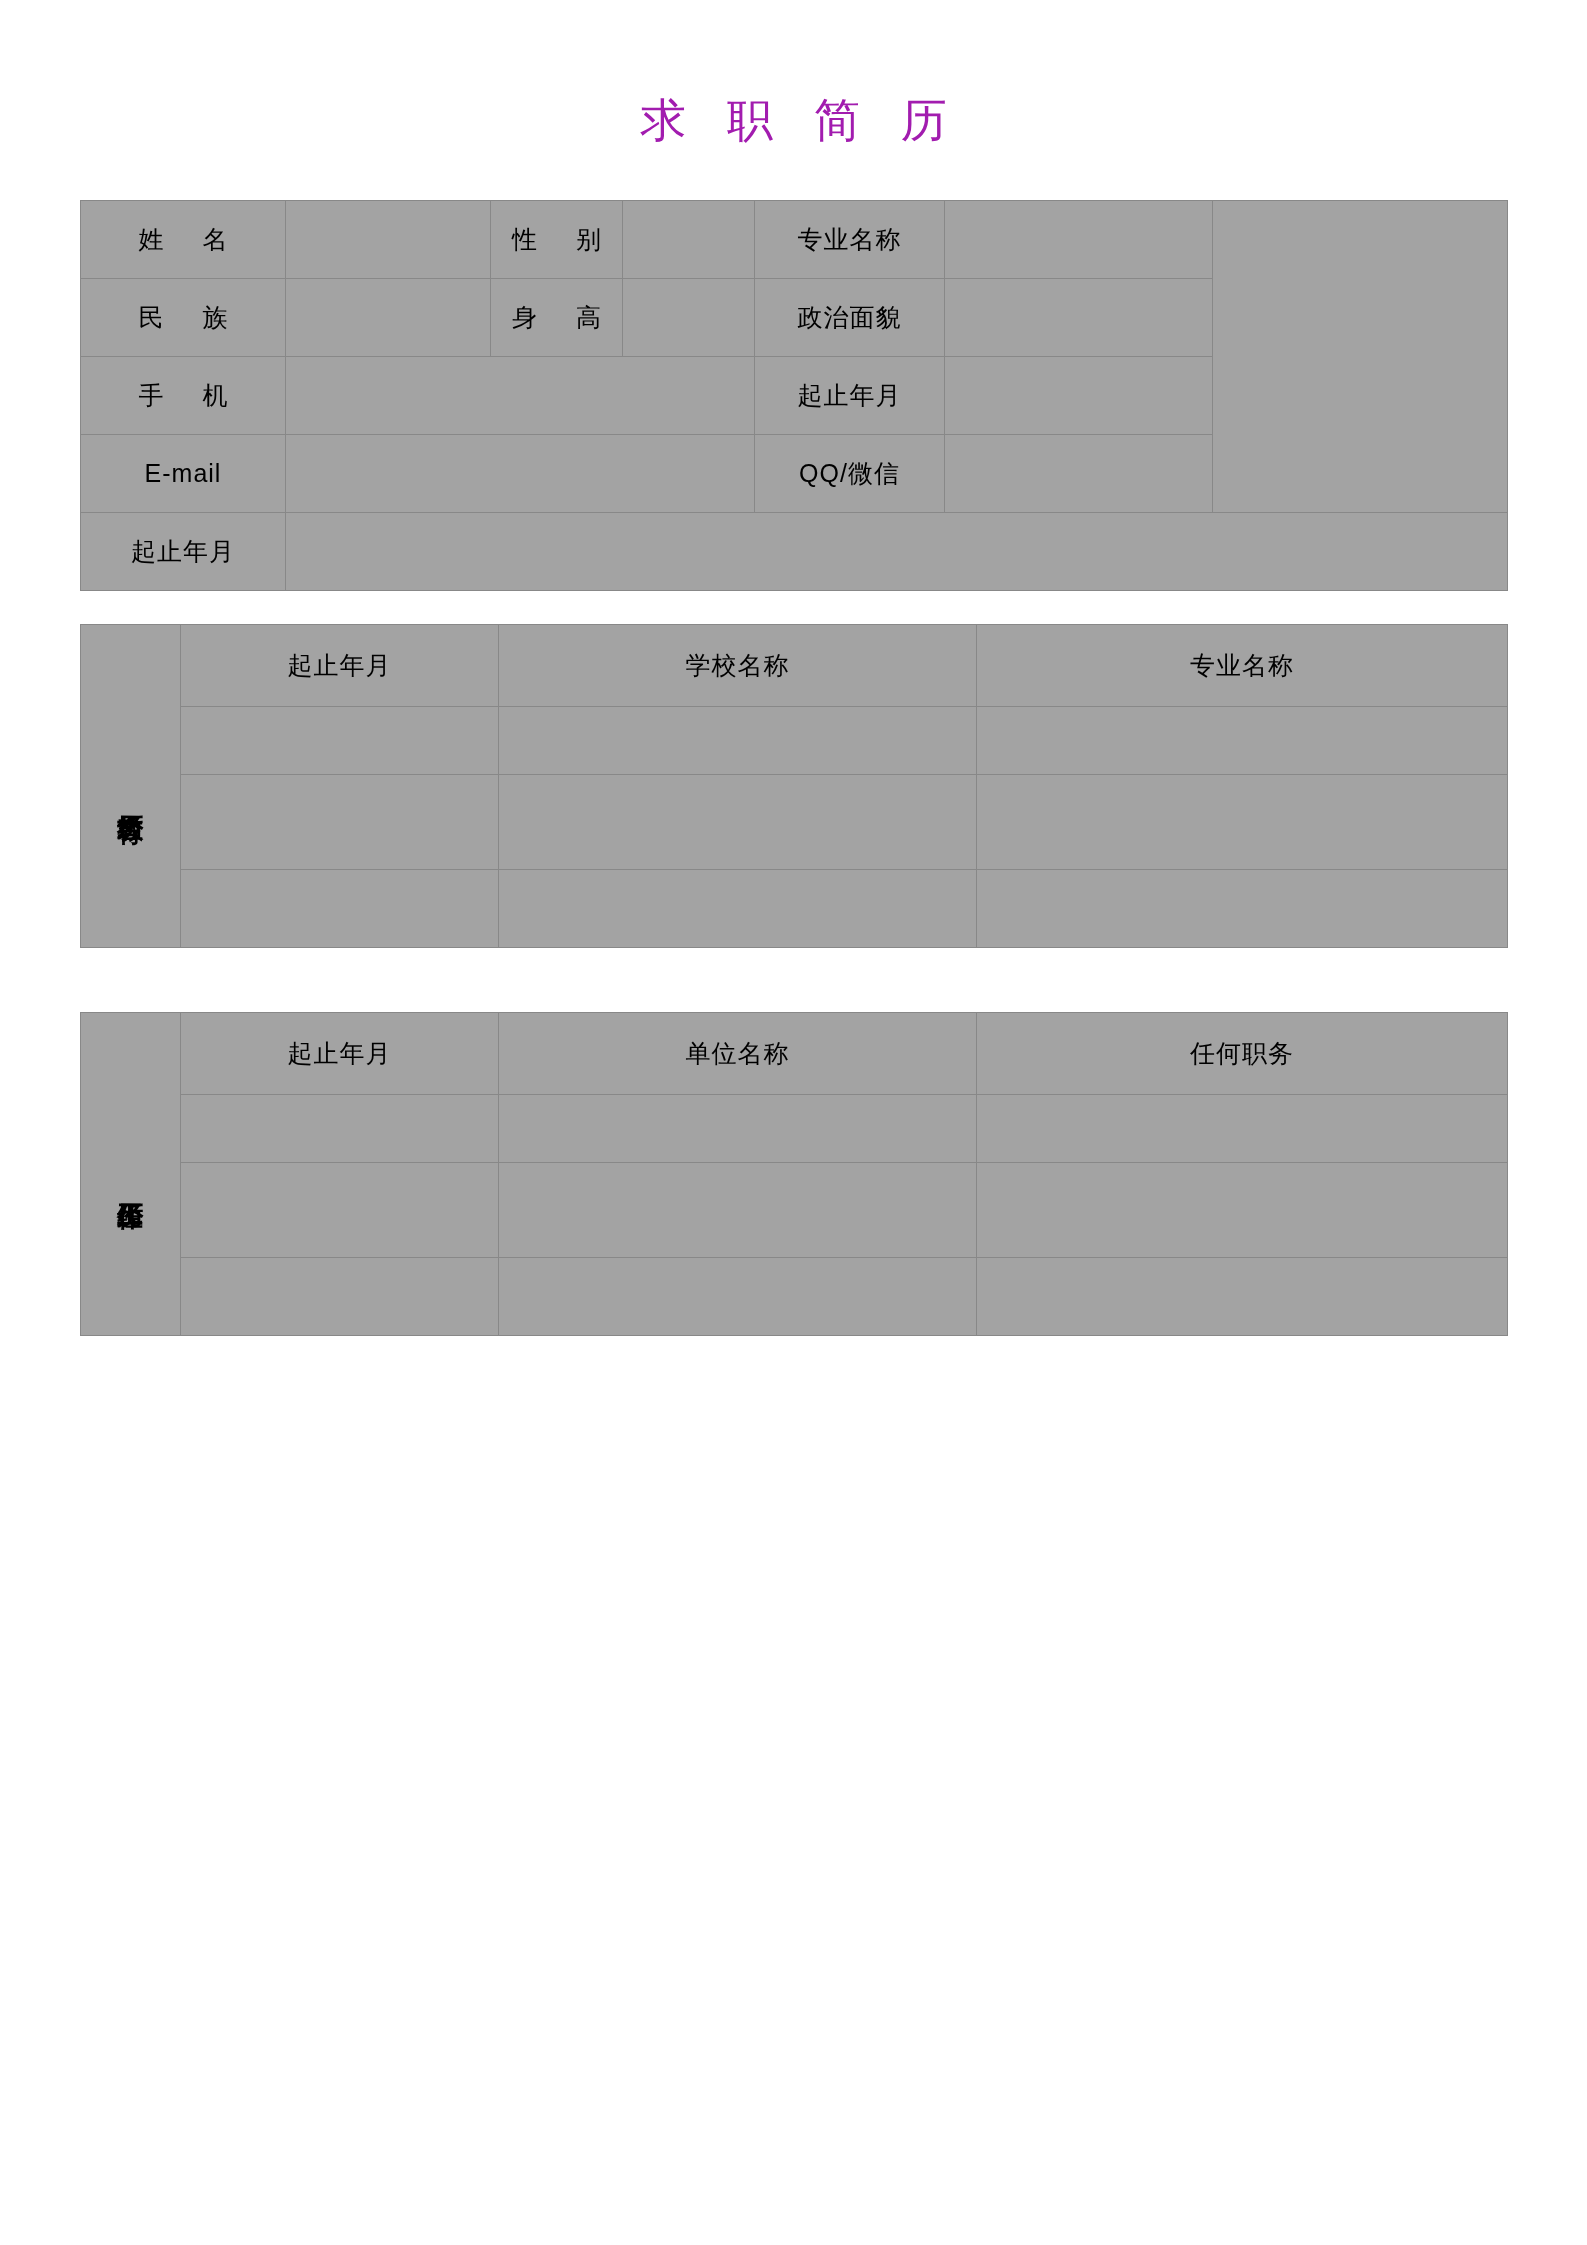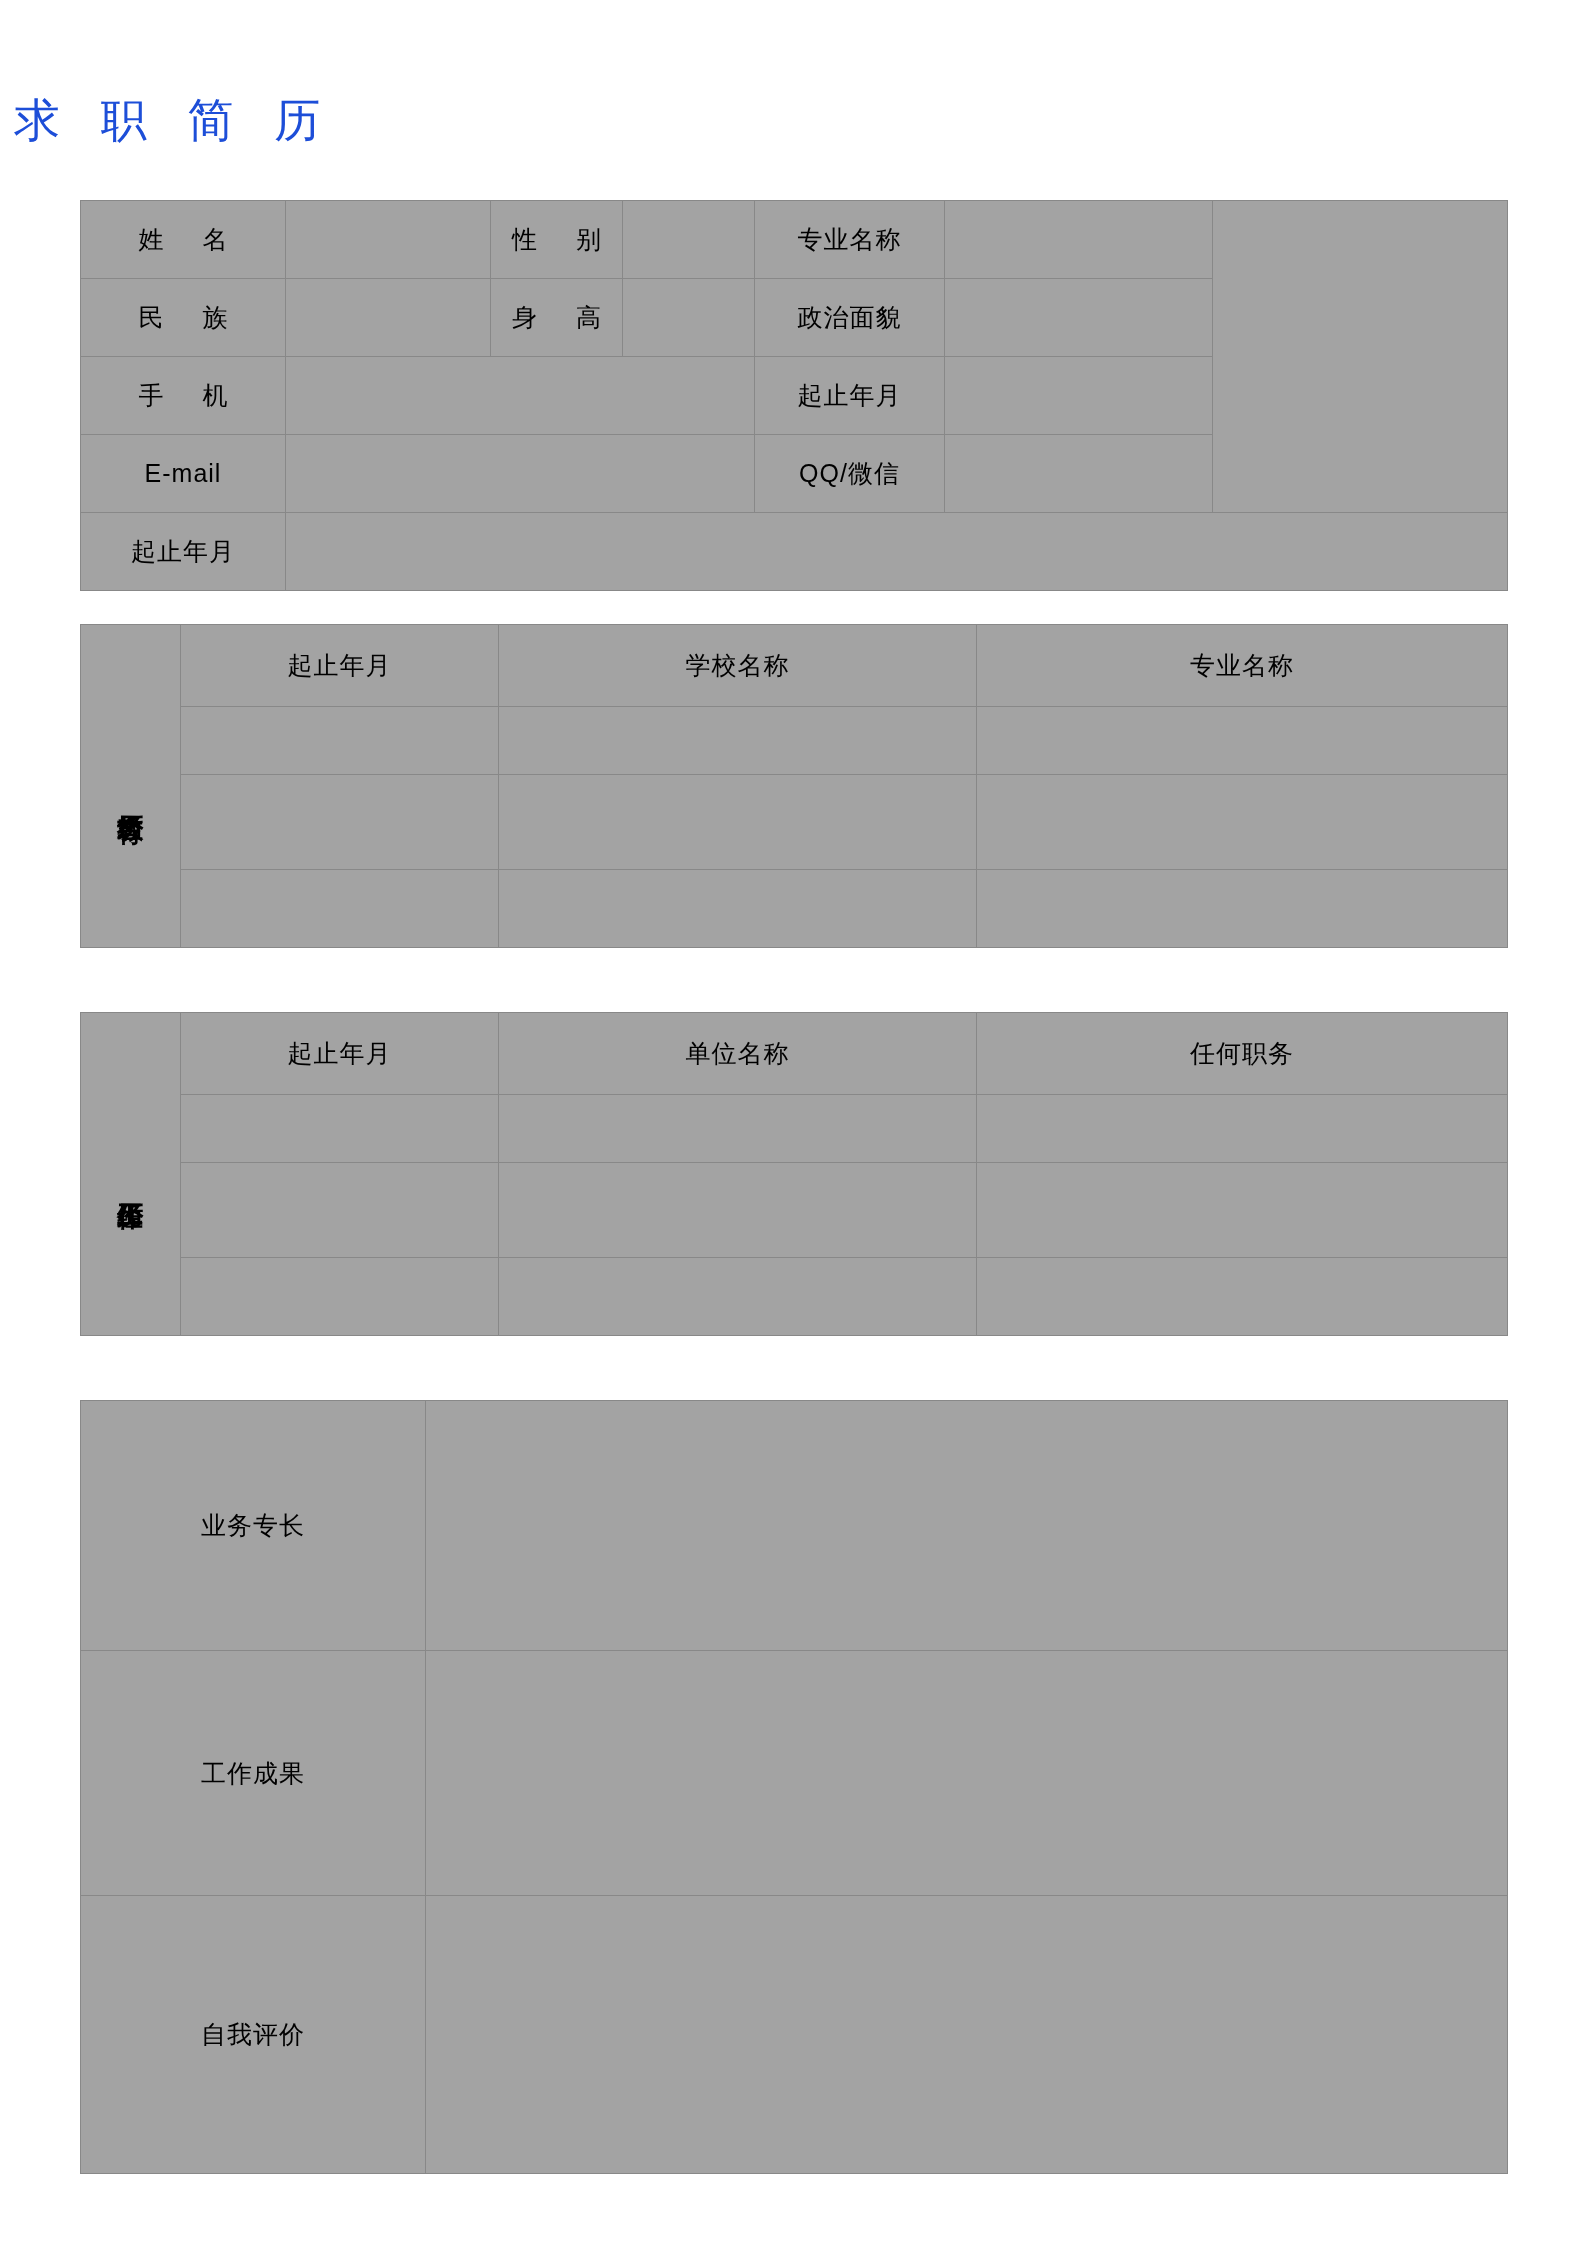--- a/index.html
+++ b/index.html
@@ -20,26 +20,27 @@
     box-sizing: border-box;
     overflow: hidden;
   }
 
   
   .doc-title {
     position: absolute;
     left: 0;
     top: 95px;
     width: 1587px;
+    text-align: center;
     font-size: 46px;
     font-weight: 500;
     letter-spacing: 14px;
     text-indent: 14px;
     line-height: 1.1;
-    color: #1d4ed8;
+    color: #a21caf;
   }
 
   
   .rtable {
     position: absolute;
     left: 80px;
     width: 1427px;
     border-collapse: collapse;
     table-layout: fixed;
   }
@@ -210,34 +211,14 @@
         <td class="blank"></td>
       </tr>
       <tr style="height:78px">
         <td class="blank"></td>
         <td class="blank"></td>
         <td class="blank"></td>
       </tr>
     </tbody>
   </table>
 
-  <table class="rtable" id="table-blocks">
-    <colgroup>
-      <col style="width:345px">
-      <col style="width:1082px">
-    </colgroup>
-    <tbody>
-      <tr style="height:250px">
-        <td class="bold-label">业务专长</td>
-        <td class="blank"></td>
-      </tr>
-      <tr style="height:245px">
-        <td class="bold-label">工作成果</td>
-        <td class="blank"></td>
-      </tr>
-      <tr style="height:278px">
-        <td class="bold-label">自我评价</td>
-        <td class="blank"></td>
-      </tr>
-    </tbody>
-  </table>
 
 </div>
 
 </body></html>

